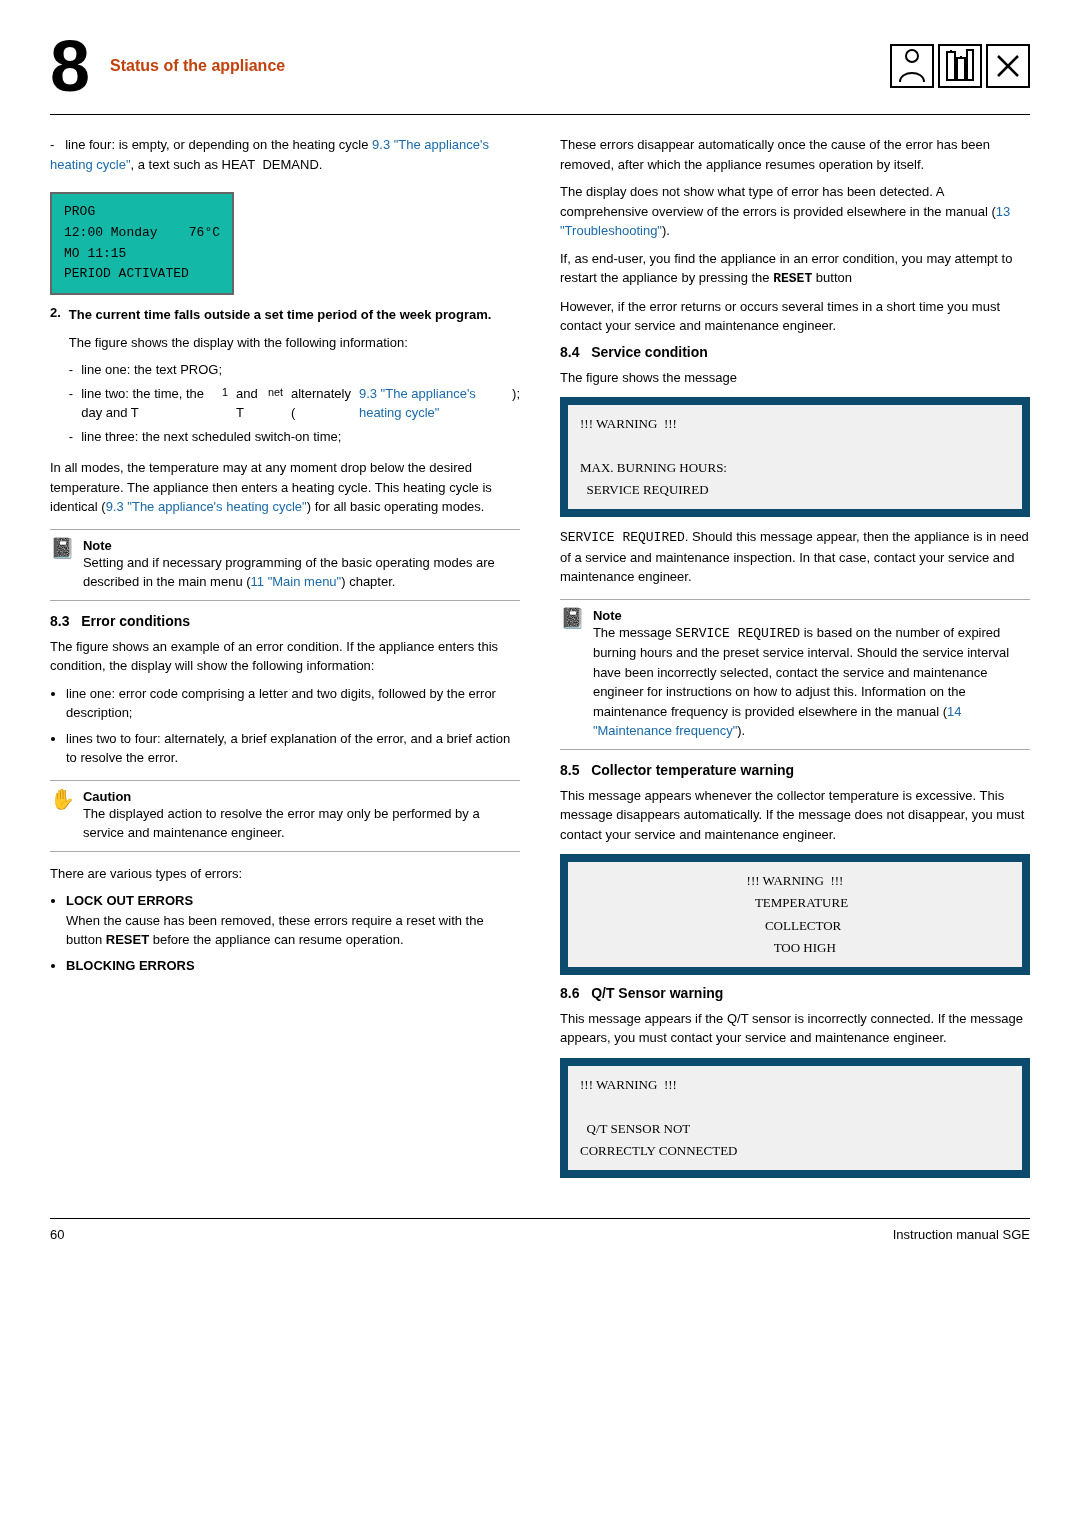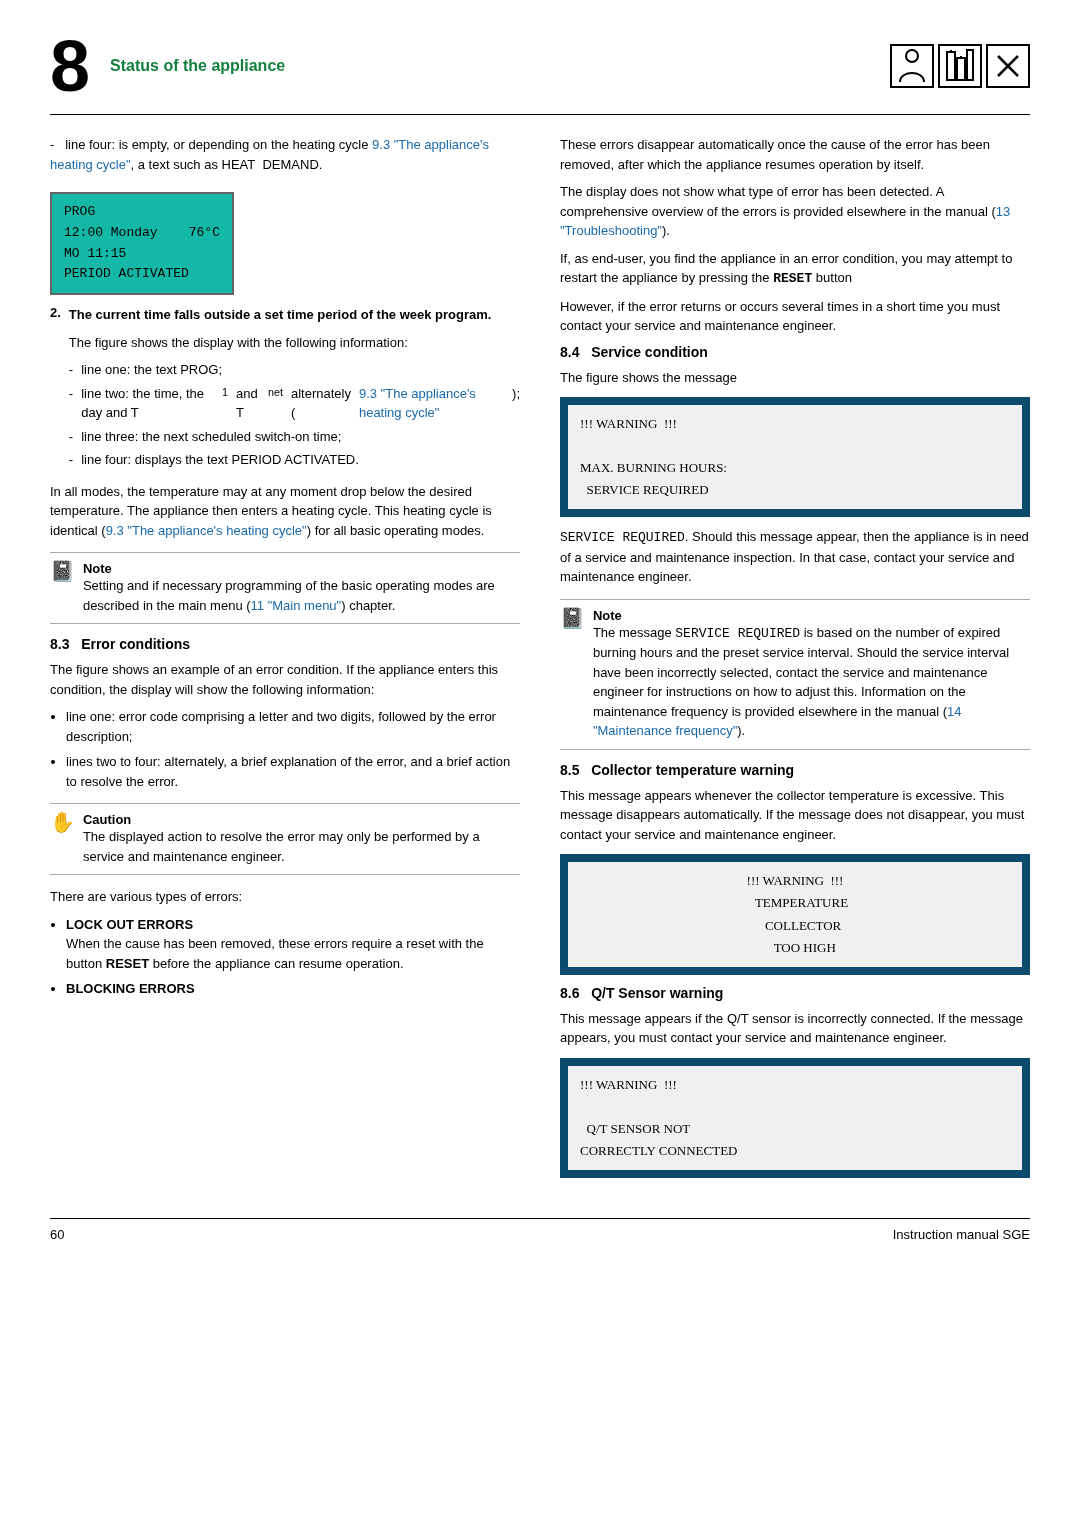--- a/index.html
+++ b/index.html
@@ -39,21 +39,21 @@
     .chapter-number {
       font-size: 72px;
       font-weight: bold;
       line-height: 1;
       color: #000;
     }
 
     .header-title {
       font-size: 16px;
       font-weight: bold;
-      color: #15803d;
+      color: #c2410c;
     }
 
     .header-icons {
       display: flex;
       gap: 4px;
       align-items: center;
     }
 
     .icon-box {
       width: 44px;
@@ -272,21 +272,20 @@
       <div class="numbered-item">
         <span class="numbered-item-num">2.</span>
         <div>
           <p><strong>The current time falls outside a set time period of the week program.</strong></p>
           <p>The figure shows the display with the following information:</p>
 
           <div class="dash-list">
             <div class="dash-item">line one: the text PROG;</div>
             <div class="dash-item">line two: the time, the day and T<sub>1</sub> and T<sub>net</sub> alternately (<span class="link">9.3 "The appliance's heating cycle"</span>);</div>
             <div class="dash-item">line three: the next scheduled switch-on time;</div>
-            <div class="dash-item">line four: displays the text PERIOD ACTIVATED.</div>
           </div>
         </div>
       </div>
 
       <p>In all modes, the temperature may at any moment drop below the desired temperature. The appliance then enters a heating cycle. This heating cycle is identical (<span class="link">9.3 "The appliance's heating cycle"</span>) for all basic operating modes.</p>
 
       <div class="note-box">
         <div>
           <div style="display:flex;align-items:flex-start;gap:8px;">
             <span class="note-icon">📓</span>

